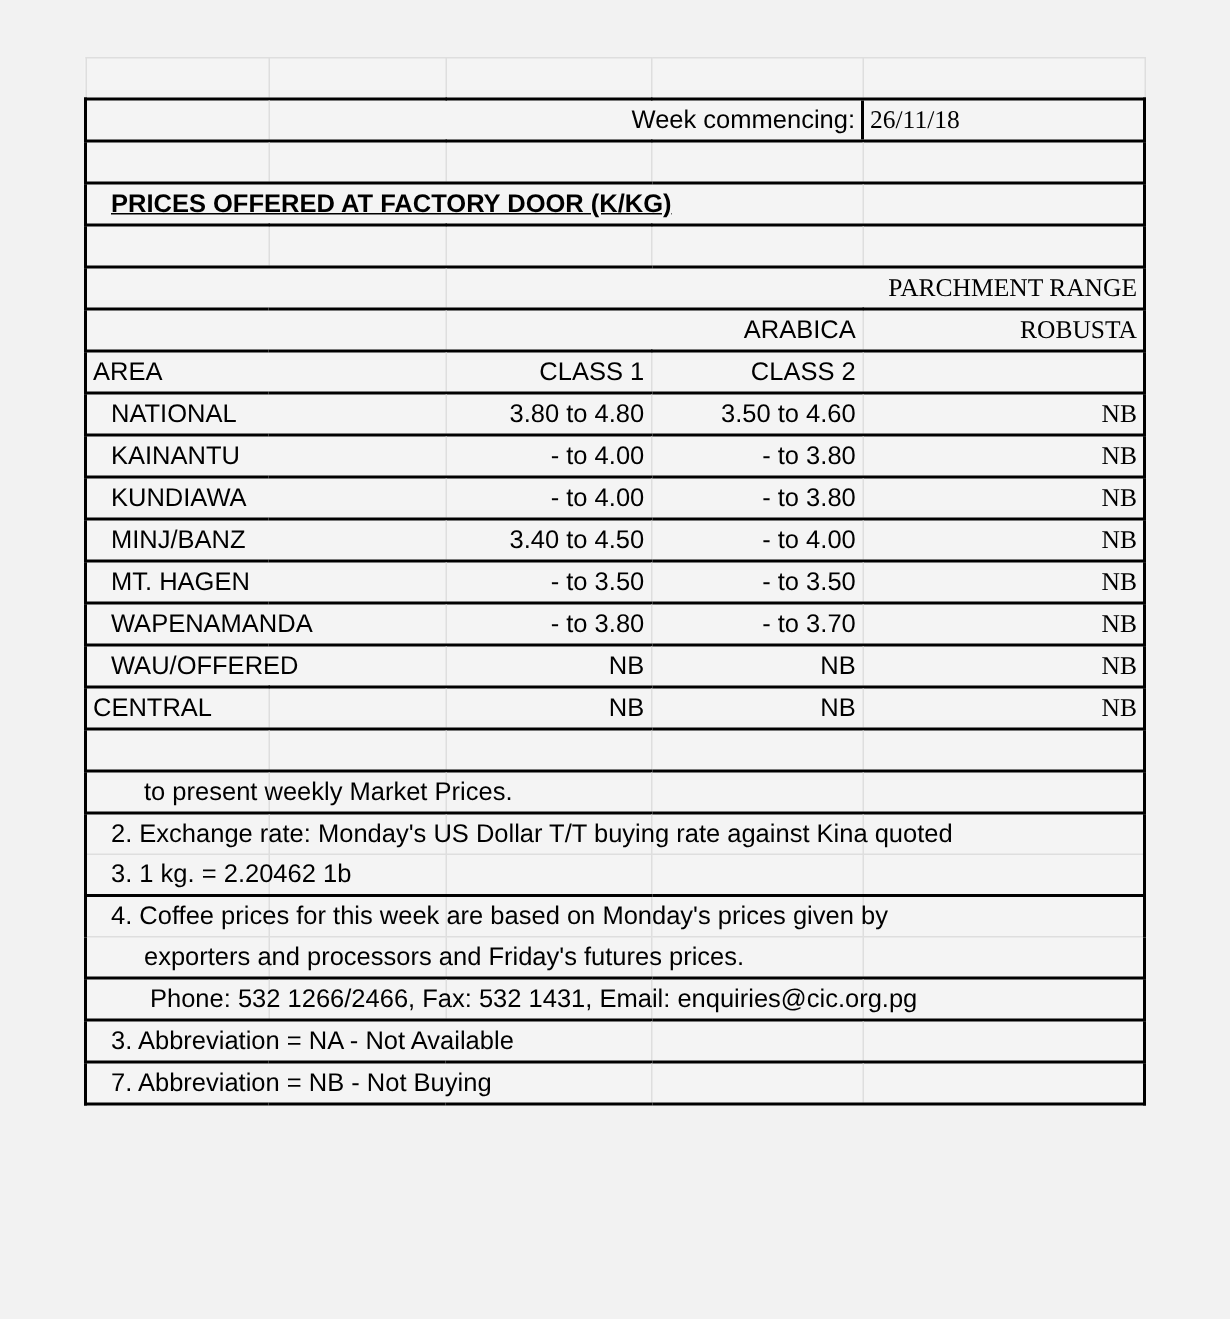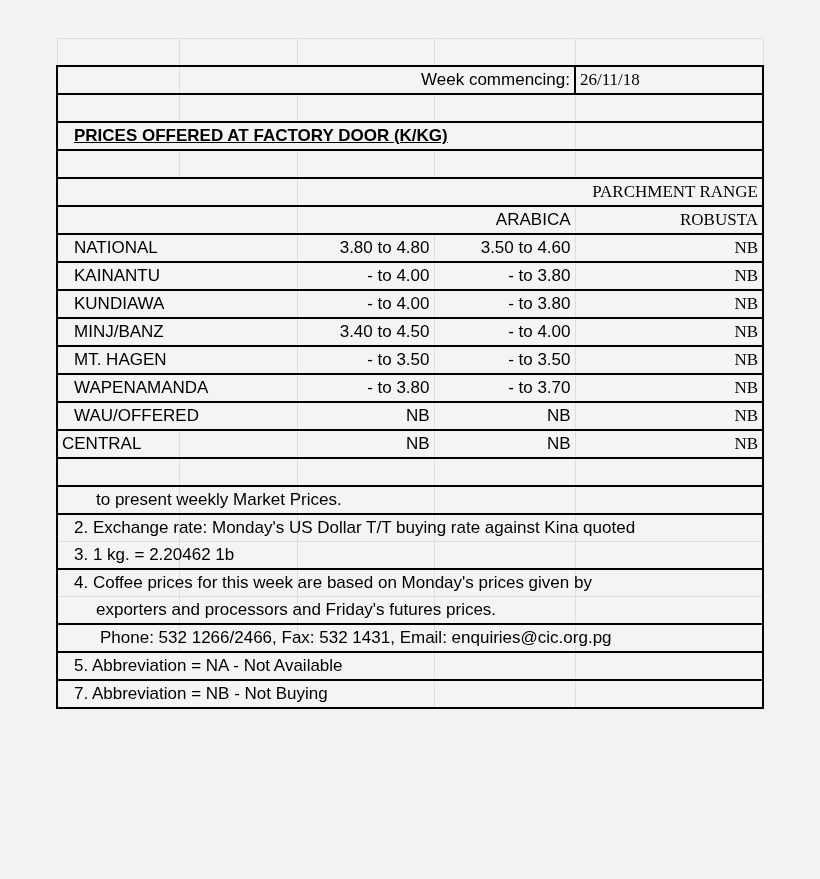--- a/index.html
+++ b/index.html
@@ -131,20 +131,26 @@
         <td class="bb bl" colspan="2"></td>
         <td class="bb br c" colspan="3">PARCHMENT RANGE</td>
       </tr>
 
       <tr>
         <td class="bb bl" colspan="2"></td>
         <td class="bb c" colspan="2">ARABICA</td>
         <td class="bb br c">ROBUSTA</td>
       </tr>
 
+      <tr>
+        <td class="bb bl l" colspan="2">AREA</td>
+        <td class="bb c">CLASS 1</td>
+        <td class="bb c">CLASS 2</td>
+        <td class="bb br"></td>
+      </tr>
 
       <tr>
         <td class="bb bl l spill" colspan="2">
             <span>NATIONAL</span>
           </td>
         <td class="bb r">3.80 to 4.80</td>
         <td class="bb r">3.50 to 4.60</td>
         <td class="bb br r">NB</td>
       </tr>
 
@@ -274,21 +280,21 @@
             <span style="left:30px">Phone: 532 1266/2466, Fax: 532 1431, Email: enquiries@cic.org.pg</span>
           </td>
         <td class="bb"></td>
         <td class="bb"></td>
         <td class="bb"></td>
         <td class="bb br"></td>
       </tr>
 
       <tr>
         <td class="bb bl l note spill" colspan="3">
-            <span>5. Abbreviation = NA - Not Available</span>
+            <span>3. Abbreviation = NA - Not Available</span>
           </td>
         <td class="bb"></td>
         <td class="bb br"></td>
       </tr>
 
       <tr>
         <td class="bb bl l note spill" colspan="3">
             <span>7. Abbreviation = NB - Not Buying</span>
           </td>
         <td class="bb"></td>

